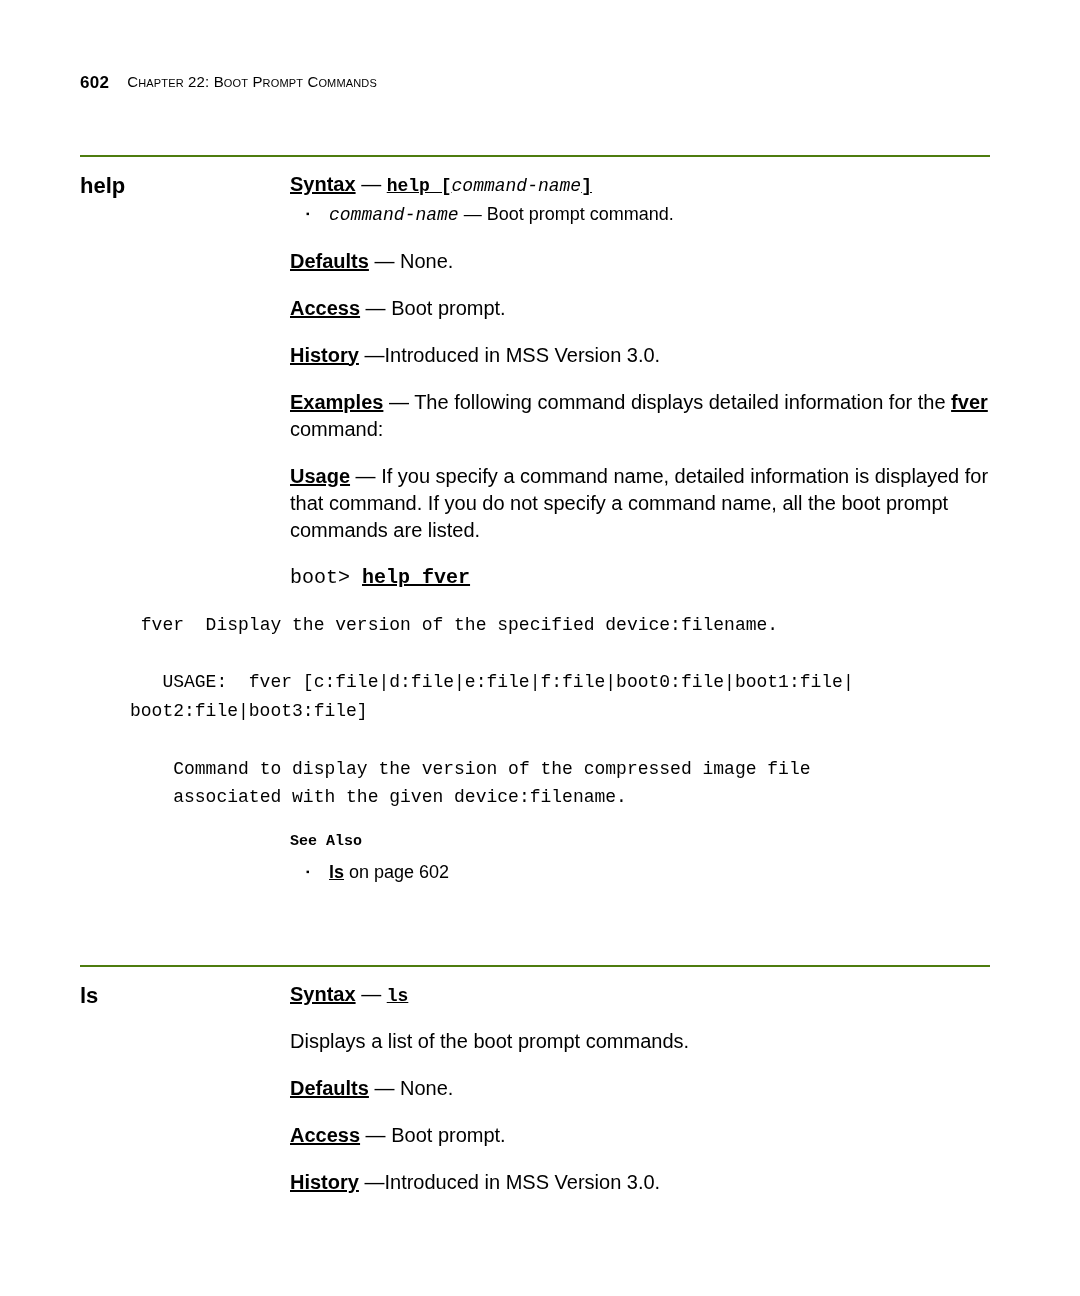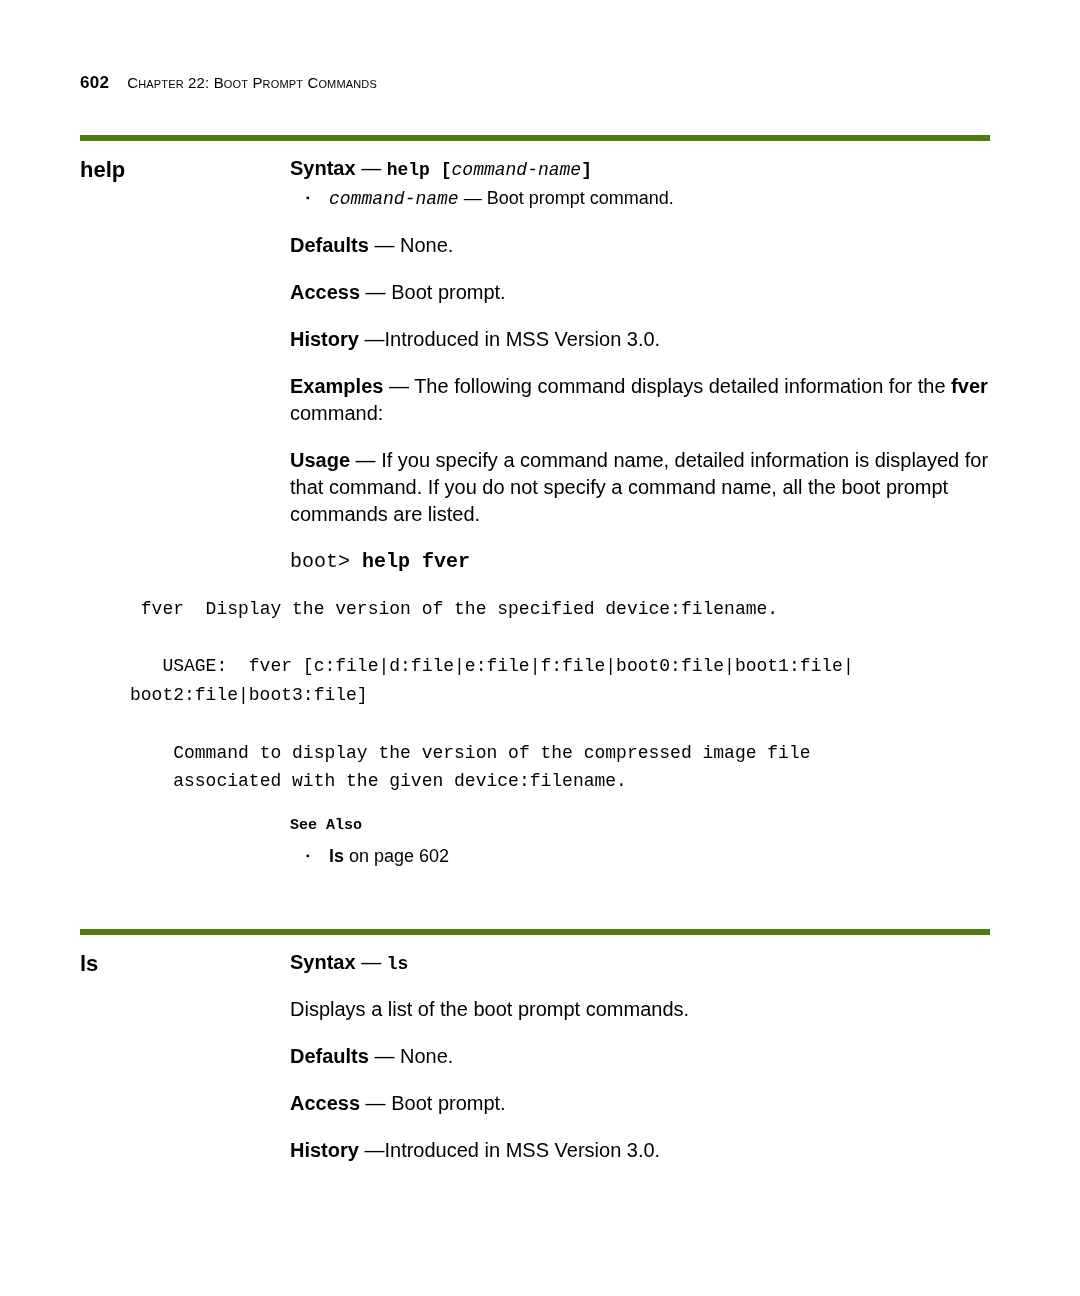--- a/index.html
+++ b/index.html
@@ -13,38 +13,38 @@
     width: 1080px;
   }
   .page {
     box-sizing: border-box;
     width: 1080px;
     min-height: 1296px;
     padding: 72px 90px 72px 80px;
   }
   .running-head {
     display: flex;
-    align-items: center;
+    align-items: flex-start;
     gap: 18px;
     font-size: 15px;
     letter-spacing: 0.02em;
   }
   .running-head .pno {
     font-weight: 700;
     font-size: 17px;
   }
   .running-head .chap {
     font-variant: small-caps;
     font-size: 15px;
     letter-spacing: 0.01em;
   }
   .section {
-    border-top: 6px solid #4d7c0f;
+    border-top: 2px solid #4d7c0f;
     padding-top: 14px;
-    margin-top: 40px;
+    margin-top: 60px;
   }
   .two-col {
     display: grid;
     grid-template-columns: 210px 1fr;
     column-gap: 0;
   }
   .cmd-name {
     font-weight: 700;
     font-size: 22px;
   }
@@ -52,21 +52,21 @@
     margin: 0 0 20px 0;
     font-size: 20px;
   }
   .body .tight {
     margin-bottom: 4px;
   }
   .mono {
     font-family: "Courier New", Courier, monospace;
     font-size: 18px;
   }
-  .bold { font-weight: 700; }
+  .bold { font-weight: 700; text-decoration: underline; }
   .ital { font-style: italic; }
   ul.bul {
     list-style: none;
     padding: 0;
     margin: 0 0 20px 16px;
   }
   ul.bul li::before {
     content: "\25AA";
     font-size: 10px;
     display: inline-block;

